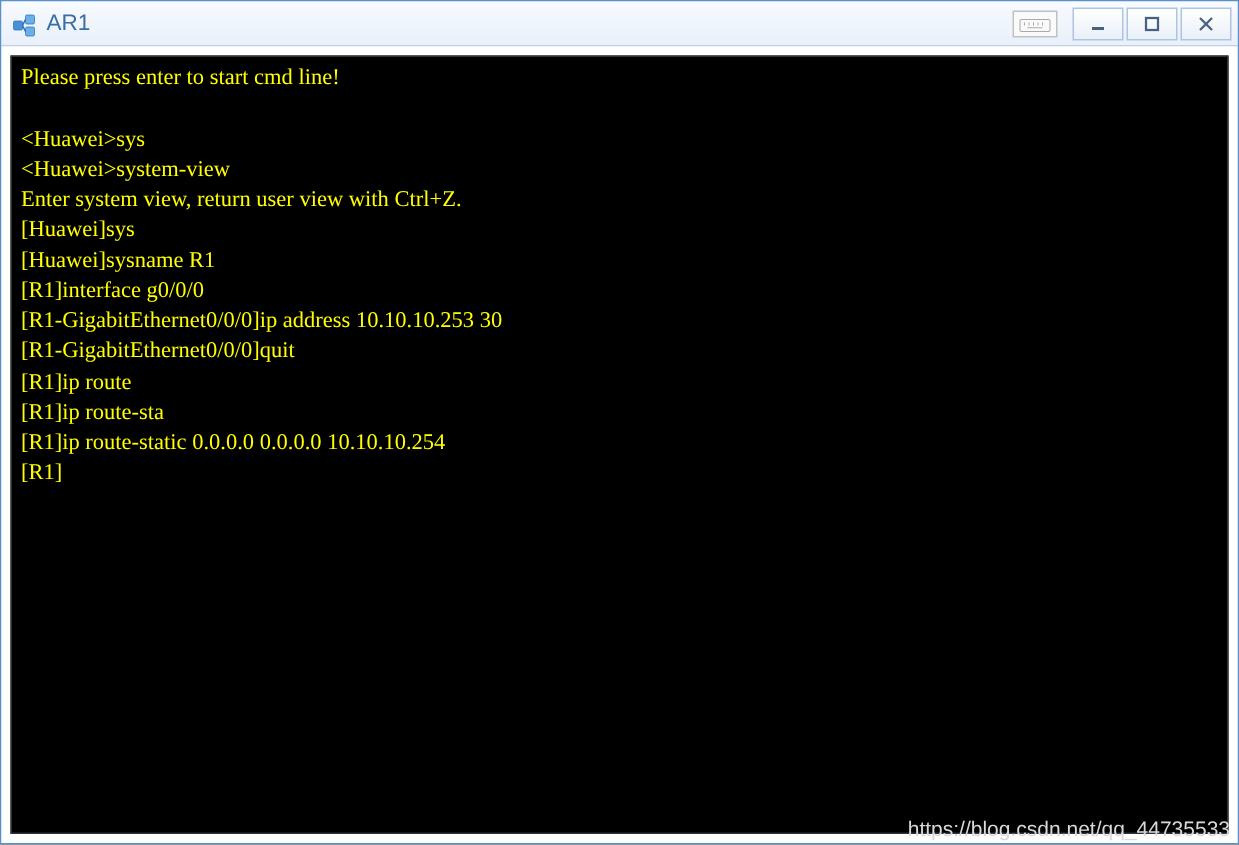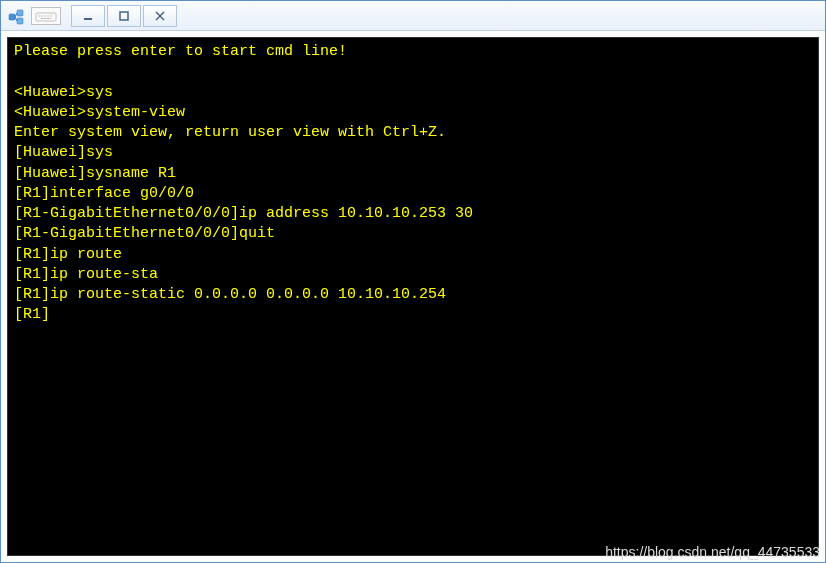--- a/index.html
+++ b/index.html
@@ -87,20 +87,21 @@
       padding: 4px 6px;
       font-family: "Consolas", "Courier New", monospace;
       font-size: 15px;
       line-height: 1.35;
       color: #ffff00;
       overflow: hidden;
       white-space: pre;
     }
     .terminal-line {
       display: block;
+      font-family: Liberation Serif, serif;
     }
     .watermark {
       position: absolute;
       bottom: 3px;
       right: 6px;
       color: #d8d8d8;
       font-size: 14px;
       font-family: Arial, sans-serif;
       pointer-events: none;
       margin-left: 30px;
@@ -113,20 +114,21 @@
   <div class="titlebar">
     <span class="titlebar-icon">
       <svg width="18" height="18" viewBox="0 0 18 18">
         <rect x="2" y="7" width="6" height="6" rx="1" fill="#4a90d9" stroke="#2a70b9" stroke-width="0.5"></rect>
         <rect x="10" y="3" width="6" height="6" rx="1" fill="#6ab0e9" stroke="#2a70b9" stroke-width="0.5"></rect>
         <rect x="10" y="11" width="6" height="6" rx="1" fill="#6ab0e9" stroke="#2a70b9" stroke-width="0.5"></rect>
         <line x1="8" y1="10" x2="10" y2="6" stroke="#2a70b9" stroke-width="1"></line>
         <line x1="8" y1="10" x2="10" y2="14" stroke="#2a70b9" stroke-width="1"></line>
       </svg>
     </span>
+    <span class="titlebar-title">AR1</span>
     <span class="keyboard-indicator">
       <svg width="22" height="12" viewBox="0 0 22 12">
         <rect x="1" y="3" width="20" height="8" rx="1" fill="none" stroke="#aaa" stroke-width="0.7"></rect>
         <line x1="4" y1="5" x2="4" y2="7" stroke="#aaa" stroke-width="0.7"></line>
         <line x1="7" y1="5" x2="7" y2="7" stroke="#aaa" stroke-width="0.7"></line>
         <line x1="10" y1="5" x2="10" y2="7" stroke="#aaa" stroke-width="0.7"></line>
         <line x1="13" y1="5" x2="13" y2="7" stroke="#aaa" stroke-width="0.7"></line>
         <line x1="16" y1="5" x2="16" y2="7" stroke="#aaa" stroke-width="0.7"></line>
         <line x1="6" y1="8.5" x2="16" y2="8.5" stroke="#aaa" stroke-width="0.7"></line>
       </svg>

